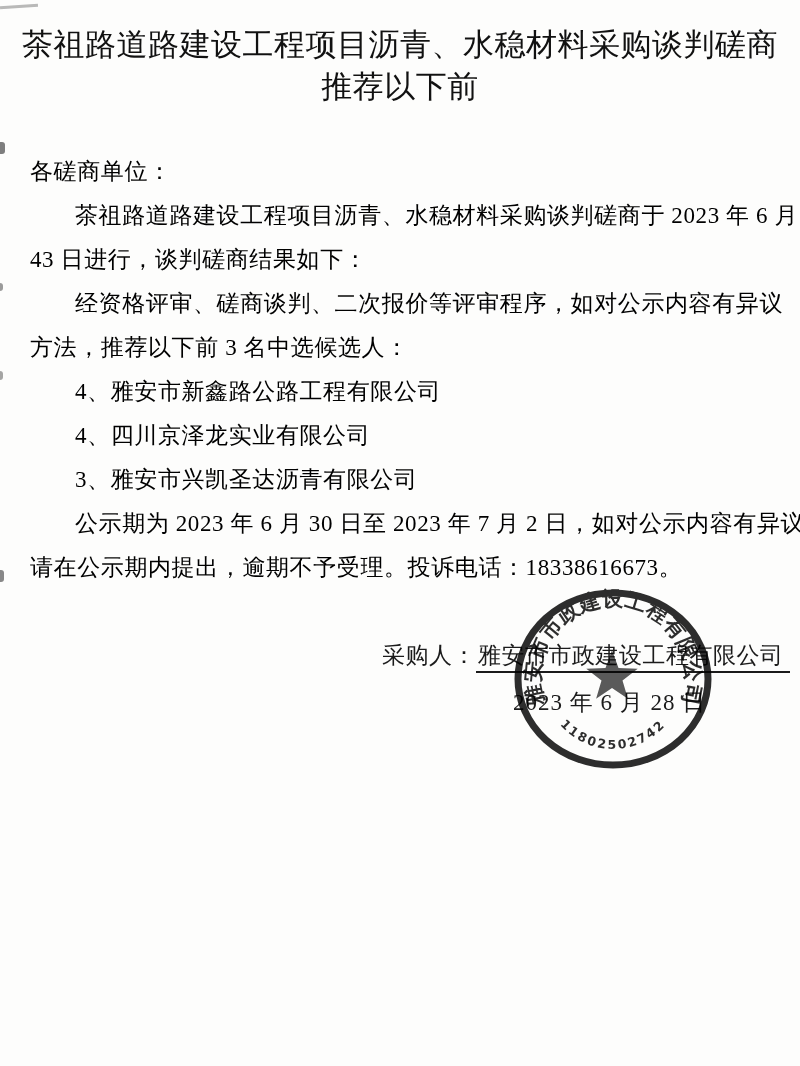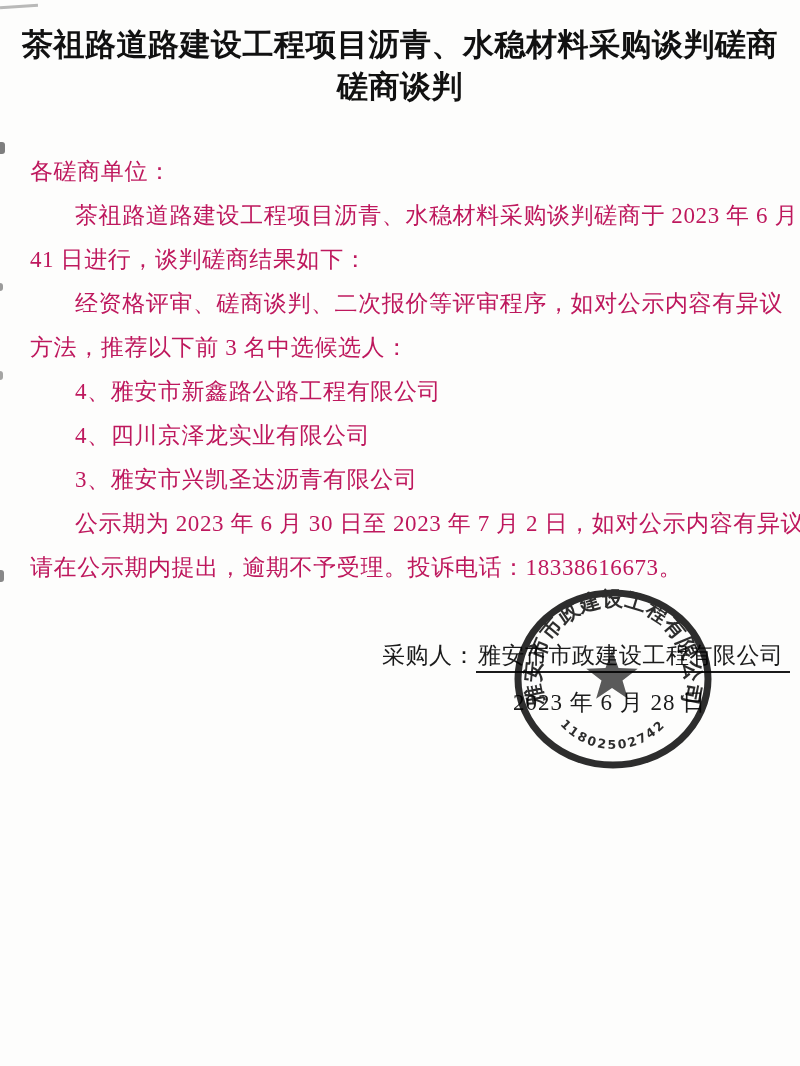--- a/index.html
+++ b/index.html
@@ -10,37 +10,37 @@
     background:#fefefdf5;
     background-color:#fdfdfc;
     overflow:hidden;
     font-family:"Liberation Serif","DejaVu Serif",serif;
     color:#1c1c1c;
   }
   .doc-title{
     padding-top:24px;
     text-align:center;
     font-family:"Liberation Sans","DejaVu Sans",sans-serif;
-    font-weight:700;
+    font-weight:400;
     font-size:31px;
     line-height:42px;
     color:#111;
     letter-spacing:0.5px;
   }
   .doc-body{
     position:absolute;
     left:30px;right:26px;top:150px;
   }
   .body-line{
     height:44px;
     line-height:44px;
     font-size:23px;
     letter-spacing:0.6px;
     white-space:nowrap;
-    color:#be185d;
+    color:#000000;
   }
   .indent{padding-left:45px;}
   .signature{
     position:absolute;
     left:382px;top:640px;
     font-size:23px;
     letter-spacing:0.5px;
     white-space:nowrap;
     color:#1b1b1b;
   }
@@ -90,27 +90,27 @@
 <div class="page">
 
   <div class="artifact a-topleft"></div>
   <div class="artifact a-nub1"></div>
   <div class="artifact a-nub2"></div>
   <div class="artifact a-nub3"></div>
   <div class="artifact a-nub4"></div>
 
   <div class="doc-title">
     <div>茶祖路道路建设工程项目沥青、水稳材料采购谈判磋商</div>
-    <div>磋商谈判</div>
+    <div>推荐以下前</div>
   </div>
 
   <div class="doc-body">
     <div class="body-line">各磋商单位：</div>
     <div class="body-line indent">茶祖路道路建设工程项目沥青、水稳材料采购谈判磋商于 2023 年 6 月</div>
-    <div class="body-line">41 日进行，谈判磋商结果如下：</div>
+    <div class="body-line">43 日进行，谈判磋商结果如下：</div>
     <div class="body-line indent">经资格评审、磋商谈判、二次报价等评审程序，如对公示内容有异议</div>
     <div class="body-line">方法，推荐以下前 3 名中选候选人：</div>
     <div class="body-line indent">4、雅安市新鑫路公路工程有限公司</div>
     <div class="body-line indent">4、四川京泽龙实业有限公司</div>
     <div class="body-line indent">3、雅安市兴凯圣达沥青有限公司</div>
     <div class="body-line indent">公示期为 2023 年 6 月 30 日至 2023 年 7 月 2 日，如对公示内容有异议，</div>
     <div class="body-line">请在公示期内提出，逾期不予受理。投诉电话：18338616673。</div>
   </div>
 
   <div class="signature">

